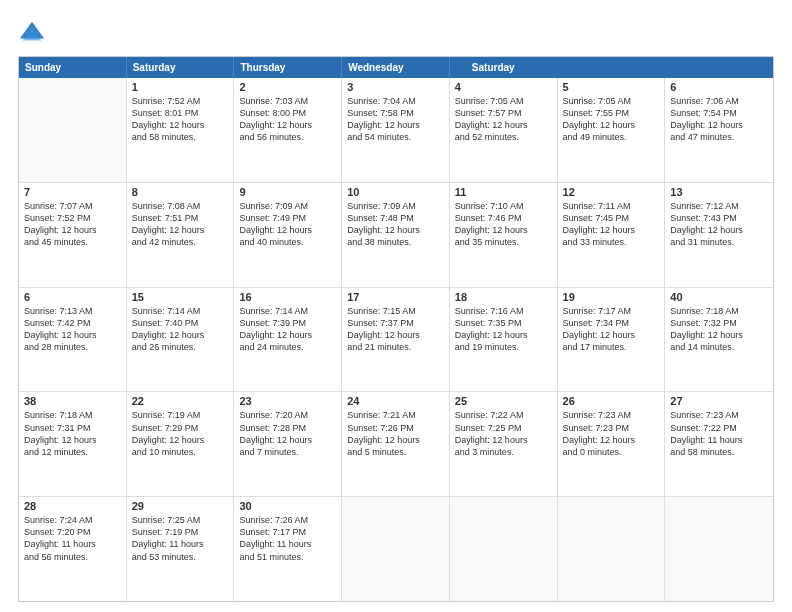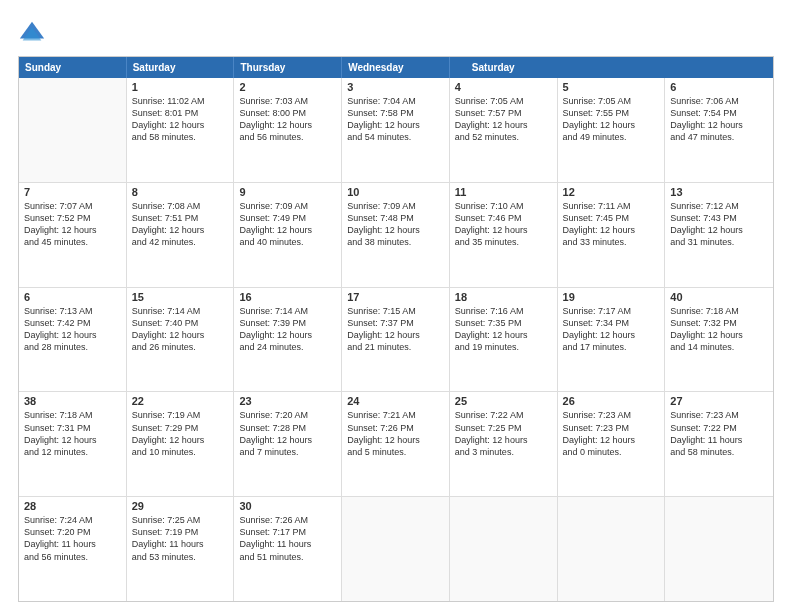--- a/index.html
+++ b/index.html
@@ -141,21 +141,21 @@
         <div class="cal-header-cell">Saturday</div>
         <div class="cal-header-cell">Thursday</div>
         <div class="cal-header-cell">Wednesday</div>
         <div class="cal-header-cell">Saturday</div>
       </div>
     <div class="cal-body" id="cal-body">
         <div class="cal-row">
           <div class="cal-cell empty"></div>
           <div class="cal-cell">
             <div class="day-num">1</div>
-            <div class="cell-line">Sunrise: 11:02 AM</div>
+            <div class="cell-line">Sunrise: 7:52 AM</div>
             <div class="cell-line">Sunset: 8:01 PM</div>
             <div class="cell-line">Daylight: 12 hours</div>
             <div class="cell-line">and 58 minutes.</div>
           </div>
           <div class="cal-cell">
             <div class="day-num">2</div>
             <div class="cell-line">Sunrise: 7:03 AM</div>
             <div class="cell-line">Sunset: 8:00 PM</div>
             <div class="cell-line">Daylight: 12 hours</div>
             <div class="cell-line">and 56 minutes.</div>

